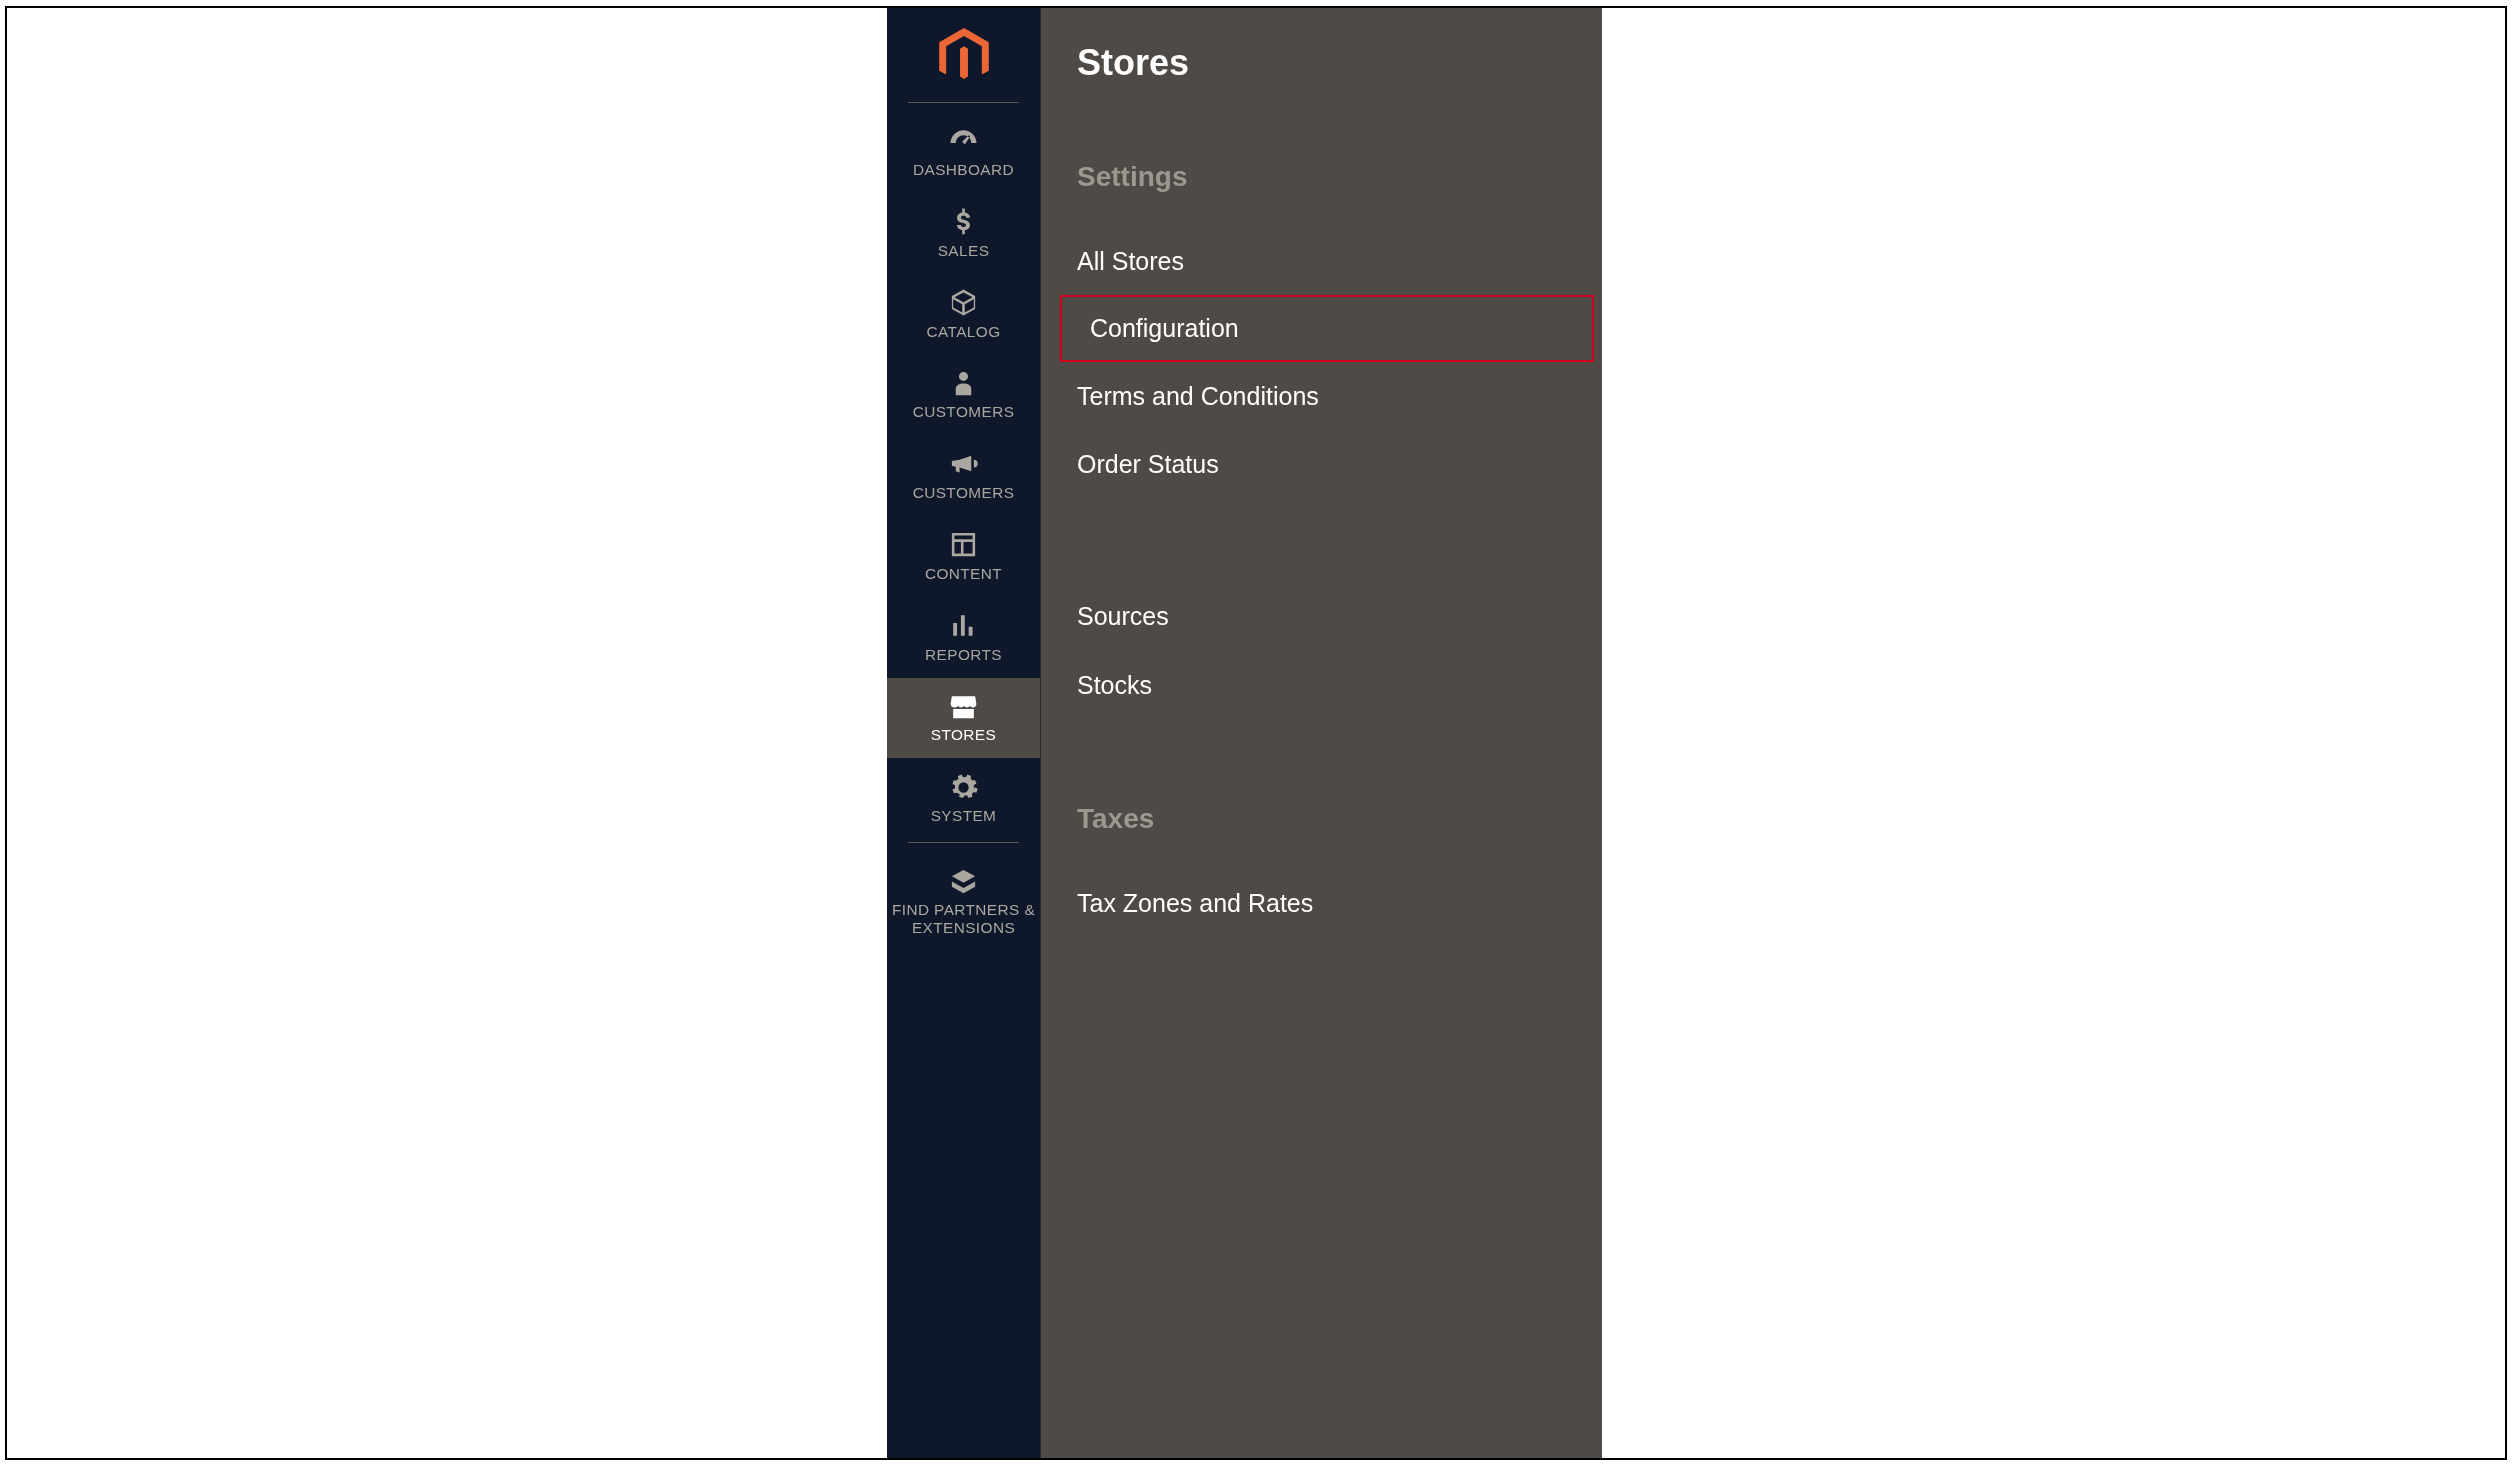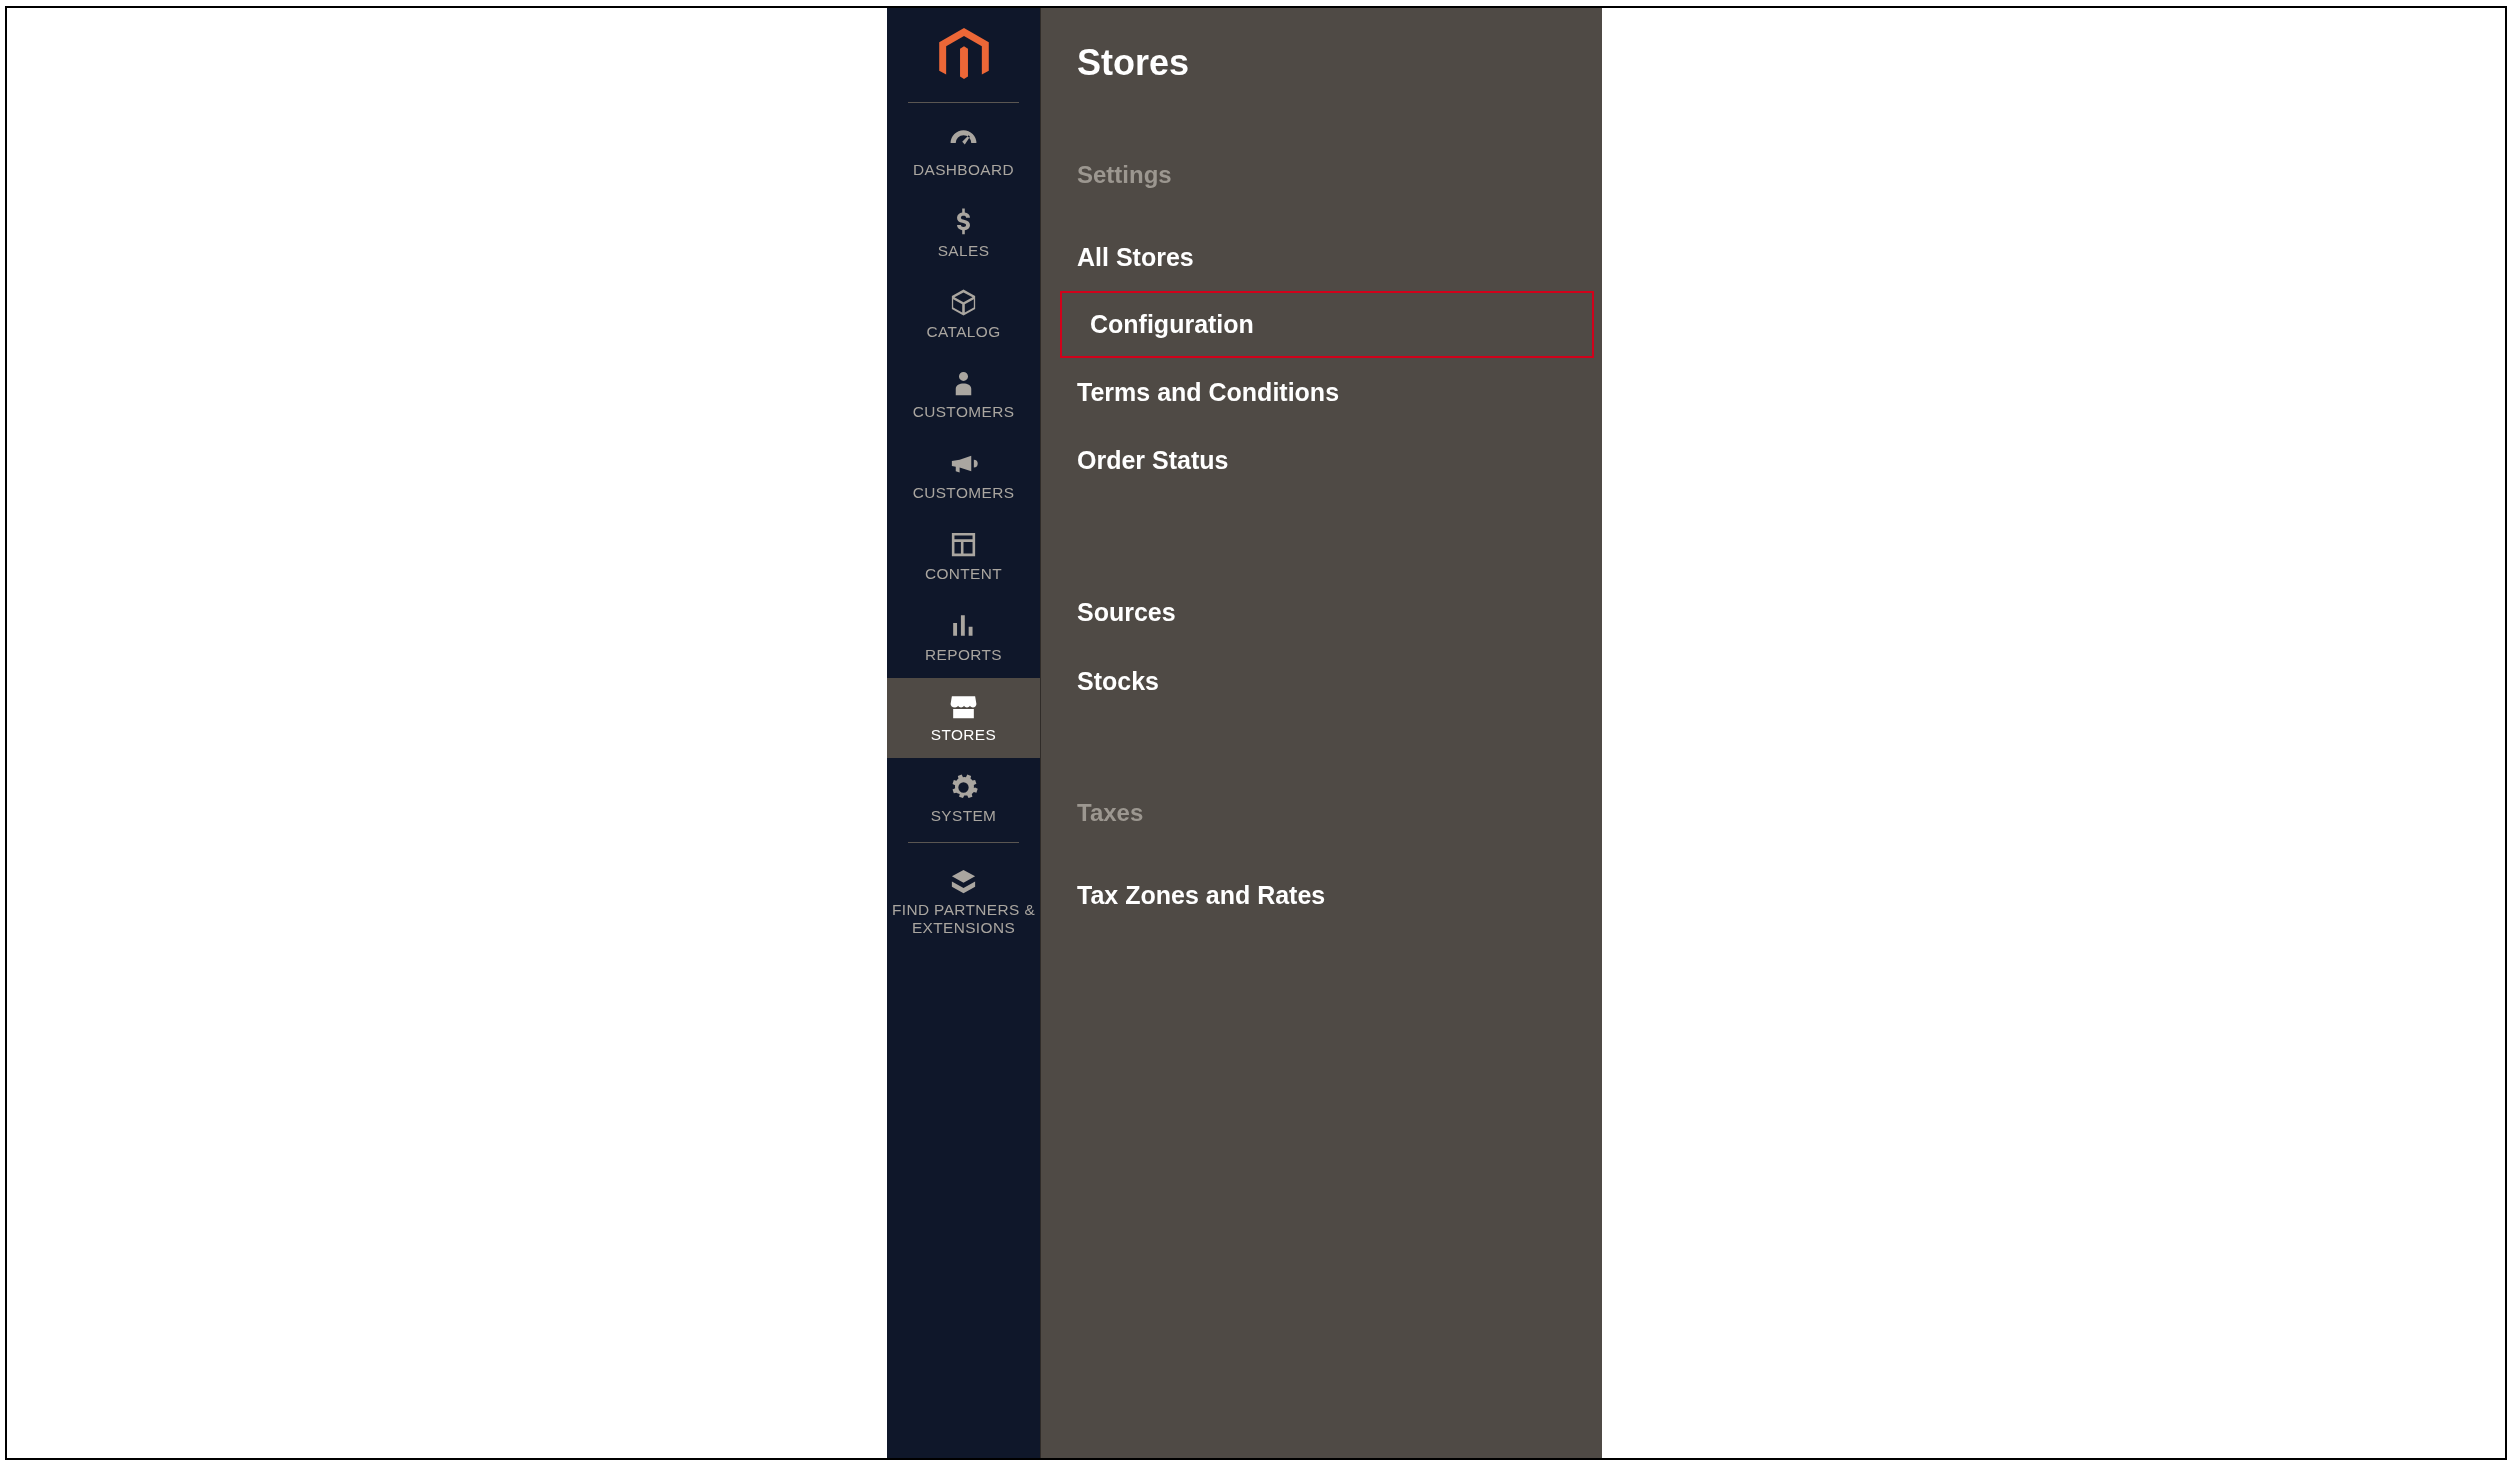--- a/index.html
+++ b/index.html
@@ -98,29 +98,29 @@
       color: #fff;
       overflow: hidden;
     }
     .flyout-title {
       font-size: 36px;
       font-weight: 600;
       color: #ffffff;
       margin-bottom: 77px;
     }
     .flyout-section-heading {
-      font-size: 24px;
+      font-size: 28px;
       font-weight: 600;
       color: #9c9790;
       margin-bottom: 34px;
     }
     .flyout-link {
       display: block;
       font-size: 25px;
-      font-weight: 700;
+      font-weight: 400;
       color: #ffffff;
       padding: 19.6px 0;
       cursor: pointer;
     }
     .flyout-link.highlighted {
       border: 2.8px solid #d0021b;
       padding: 17px 28px;
       margin-left: -17px;
       margin-right: -28px;
     }

